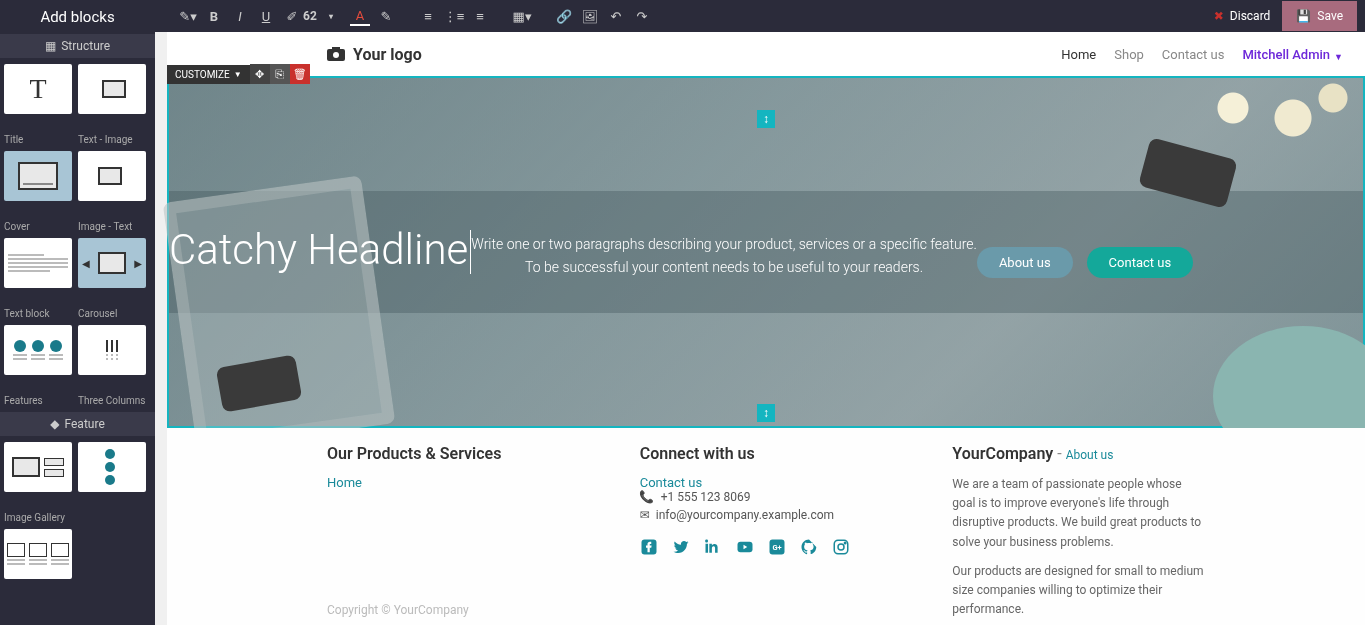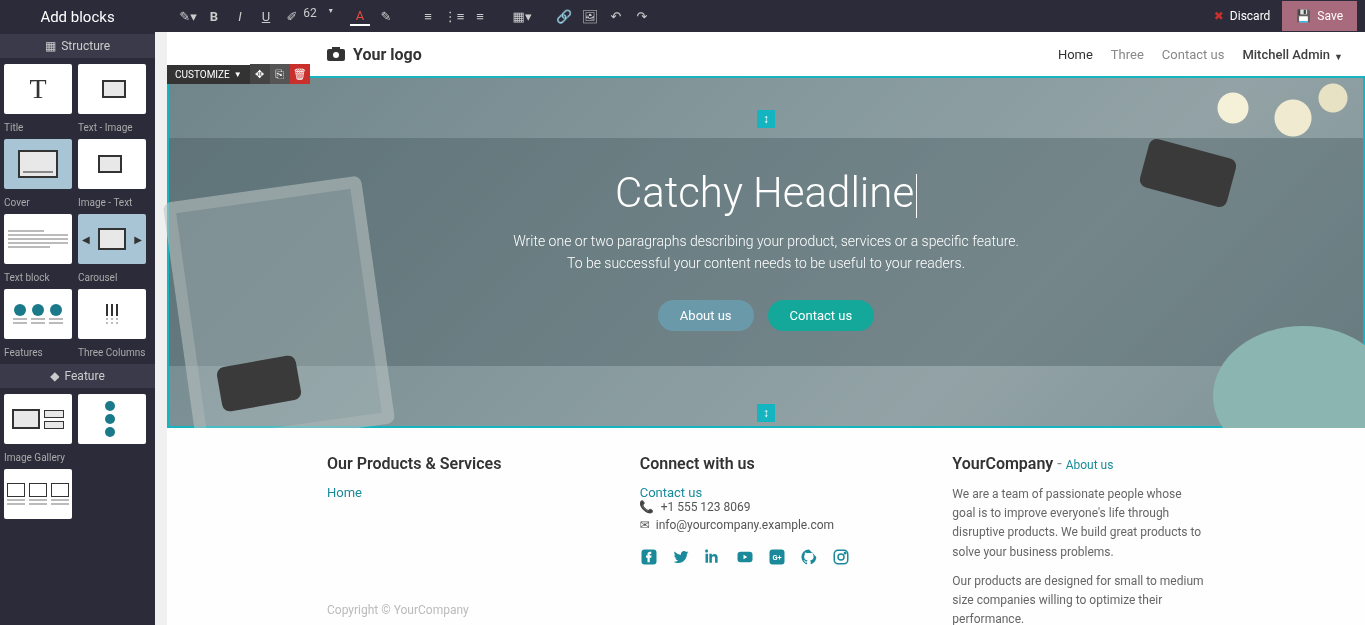--- a/index.html
+++ b/index.html
@@ -3,33 +3,33 @@
 <meta charset="utf-8">
 <style>
 * { margin: 0; padding: 0; box-sizing: border-box; font-family: -apple-system, BlinkMacSystemFont, "Segoe UI", Roboto, sans-serif; }
 body { width: 1365px; height: 625px; overflow: hidden; background: #fff; }
 
 
 .top-toolbar { height: 32px; background: #2b2b3a; display: flex; align-items: center; padding: 0 8px; color: #ccc; }
 .toolbar-left { display: flex; align-items: center; gap: 6px; margin-left: 170px; }
 .toolbar-btn { width: 20px; height: 20px; display: flex; align-items: center; justify-content: center; cursor: pointer; font-size: 13px; color: #ccc; }
 .toolbar-btn.active { border-bottom: 2px solid #fff; }
-.font-size { font-size: 12px; display: flex; align-items: flex-start; gap: 12px; }
+.font-size { font-size: 12px; display: flex; align-items: center; gap: 12px; font-weight: bold; }
 .toolbar-right { margin-left: auto; display: flex; align-items: center; }
 .discard-btn { color: #fff; font-size: 12px; padding: 8px 12px; cursor: pointer; display: flex; align-items: center; gap: 6px; }
 .save-btn { background: #a86b7e; color: #fff; font-size: 12px; padding: 8px 14px; cursor: pointer; display: flex; align-items: center; gap: 6px; }
 
 
 .sidebar { position: absolute; left: 0; top: 0; width: 155px; height: 625px; background: #2b2b3a; color: #ccc; overflow-y: auto; }
 .sidebar-title { color: #fff; font-size: 15px; text-align: center; padding: 8px 8px; }
 .section-header { background: #3a3a4a; font-size: 12px; text-align: center; padding: 5px 0; color: #ccc; display: flex; align-items: center; justify-content: center; gap: 5px; }
 .blocks-grid { display: flex; flex-wrap: wrap; gap: 6px; padding: 6px 4px; }
 .block-item { width: 68px; display: flex; flex-direction: column; cursor: pointer; }
 .block-thumb { width: 68px; height: 50px; background: #fff; border-radius: 2px; display: flex; align-items: center; justify-content: center; position: relative; overflow: hidden; }
-.block-label { font-size: 10px; color: #aaa; margin-top: 8px; }
+.block-label { font-size: 10px; color: #aaa; margin-top: 20px; }
 
 
 .thumb-title { font-family: Georgia, serif; font-size: 28px; color: #333; }
 .thumb-cover { background: #a8c5d5; }
 .thumb-cover-inner { width: 40px; height: 28px; border: 2px solid #333; background: #e8e8e8; position: relative; }
 .thumb-cover-inner::after { content: ''; position: absolute; bottom: 3px; left: 3px; right: 3px; height: 2px; background: #888; }
 .thumb-lines { display: flex; flex-direction: column; gap: 2px; padding: 4px; width: 100%; }
 .thumb-line { height: 2px; background: #bbb; }
 .thumb-textimg { display: flex; gap: 4px; padding: 6px; align-items: center; }
 .thumb-textimg .tlines { flex: 1; display: flex; flex-direction: column; gap: 3px; }
@@ -79,44 +79,44 @@
 .ci-dark { background: #444; color: #fff; }
 .ci-dark2 { background: #555; color: #fff; }
 .ci-red { background: #c9302c; color: #fff; }
 
 
 .page-header { position: absolute; left: 12px; right: 0; top: 0; height: 44px; background: #fff; display: flex; align-items: center; padding: 0 22px 0 160px; }
 .logo { display: flex; align-items: center; gap: 8px; font-weight: bold; font-size: 16px; color: #333; justify-content: space-between; }
 .nav-right { margin-left: auto; display: flex; gap: 18px; align-items: center; font-size: 13px; }
 .nav-link { color: #888; cursor: pointer; }
 .nav-link.active { color: #333; }
-.nav-admin { color: #404040; font-weight: 500; cursor: pointer; display: flex; align-items: flex-end; gap: 4px; }
+.nav-admin { color: #6d28d9; font-weight: 500; cursor: pointer; display: flex; align-items: flex-end; gap: 4px; }
 
 
 .cover-block { position: absolute; left: 12px; right: 0; top: 44px; height: 352px; background: linear-gradient(rgba(90,115,120,0.55), rgba(90,115,120,0.55)), linear-gradient(135deg, #8a9ca0 0%, #b8c5c8 40%, #d8dcdd 70%, #a8b8bb 100%); border: 2px solid #14b5c0; display: flex; flex-direction: column; align-items: center; justify-content: center; color: #fff; position: absolute; }
-.cover-inner { background: rgba(60,80,85,0.35); width: 100%; padding: 30px 0 35px; display: flex; flex-direction: column; align-items: center; }
+.cover-inner { background: rgba(60,80,85,0.35); width: 100%; padding: 30px 0 35px; display: flex; align-items: center; }
 .resize-handle { width: 18px; height: 18px; background: #14b5c0; color: #fff; display: flex; align-items: center; justify-content: center; font-size: 12px; position: absolute; left: 50%; transform: translateX(-50%); cursor: ns-resize; }
 .resize-top { top: 32px; }
 .resize-bottom { bottom: 4px; }
 .headline { font-size: 42px; font-weight: 300; position: relative; }
 .cursor-blink { display: inline-block; width: 1px; height: 44px; background: #fff; vertical-align: middle; margin-left: 2px; }
 .subtext { font-size: 14px; text-align: center; margin-top: 12px; line-height: 1.6; font-weight: 300; }
 .cover-btns { display: flex; gap: 14px; margin-top: 26px; }
 .btn-about { background: #6a9aaa; color: #fff; padding: 8px 22px; border-radius: 20px; font-size: 13px; cursor: pointer; }
 .btn-contact { background: #14a89a; color: #fff; padding: 8px 22px; border-radius: 20px; font-size: 13px; cursor: pointer; }
 
 
 .clip1 { position: absolute; top: 70px; right: 130px; width: 90px; height: 50px; background: #3a3a3a; border-radius: 8px; transform: rotate(15deg); }
 .clip2 { position: absolute; bottom: 20px; left: 50px; width: 80px; height: 45px; background: #3a3a3a; border-radius: 8px; transform: rotate(-10deg); }
 .teapot { position: absolute; bottom: -40px; right: -30px; width: 180px; height: 140px; background: #8ab5b0; border-radius: 50%; }
 .flowers { position: absolute; top: -10px; right: -10px; width: 200px; height: 100px; background: radial-gradient(circle at 30% 40%, #f5f0d8 15px, transparent 16px), radial-gradient(circle at 60% 50%, #f0ead0 18px, transparent 19px), radial-gradient(circle at 80% 30%, #e8e2c5 14px, transparent 15px); }
 .tablet { position: absolute; top: 110px; left: 10px; width: 200px; height: 250px; background: rgba(200,210,210,0.3); border: 12px solid rgba(180,190,190,0.4); border-radius: 8px; transform: rotate(-8deg); }
 
 
-.page-footer { position: absolute; left: 12px; right: 0; top: 396px; bottom: 0; background: #fefefe; padding: 26px 160px 10px; display: flex; gap: 60px; }
+.page-footer { position: absolute; left: 12px; right: 0; top: 396px; bottom: 0; background: #fefefe; padding: 16px 160px 10px; display: flex; gap: 60px; }
 .footer-col { flex: 1; }
 .footer-col h3 { font-size: 16px; color: #333; margin-bottom: 12px; font-weight: 600; }
 .footer-link { color: #1a8a9a; font-size: 13px; cursor: pointer; }
 .footer-text { font-size: 12px; color: #666; line-height: 1.6; margin-bottom: 10px; }
 .footer-contact { font-size: 12px; color: #555; margin-bottom: 4px; display: flex; align-items: center; gap: 6px; }
 .social-icons { display: flex; gap: 14px; margin-top: 16px; }
 .social-icon { width: 18px; height: 18px; color: #1a8a9a; cursor: pointer; }
 .about-inline { color: #1a8a9a; font-size: 12px; font-weight: normal; }
 .copyright { position: absolute; bottom: 8px; left: 160px; font-size: 12px; color: #bbb; }
 
@@ -349,21 +349,21 @@
         <svg width="18" height="14" viewBox="0 0 18 14">
             <rect x="0" y="2" width="18" height="12" rx="2" fill="#333"></rect>
             <circle cx="9" cy="8" r="3" fill="#fff"></circle>
             <rect x="5" y="0" width="8" height="3" fill="#333"></rect>
           </svg>
       </span>
       <span>Your logo</span>
     </div>
     <div class="nav-right">
       <span class="nav-link active">Home</span>
-      <span class="nav-link">Three</span>
+      <span class="nav-link">Shop</span>
       <span class="nav-link">Contact us</span>
       <span class="nav-admin">
         <span>Mitchell Admin</span>
         <span style="font-size:9px">▼</span>
       </span>
     </div>
   </div>
 
   <div class="customize-bar">
     <div class="customize-btn">

